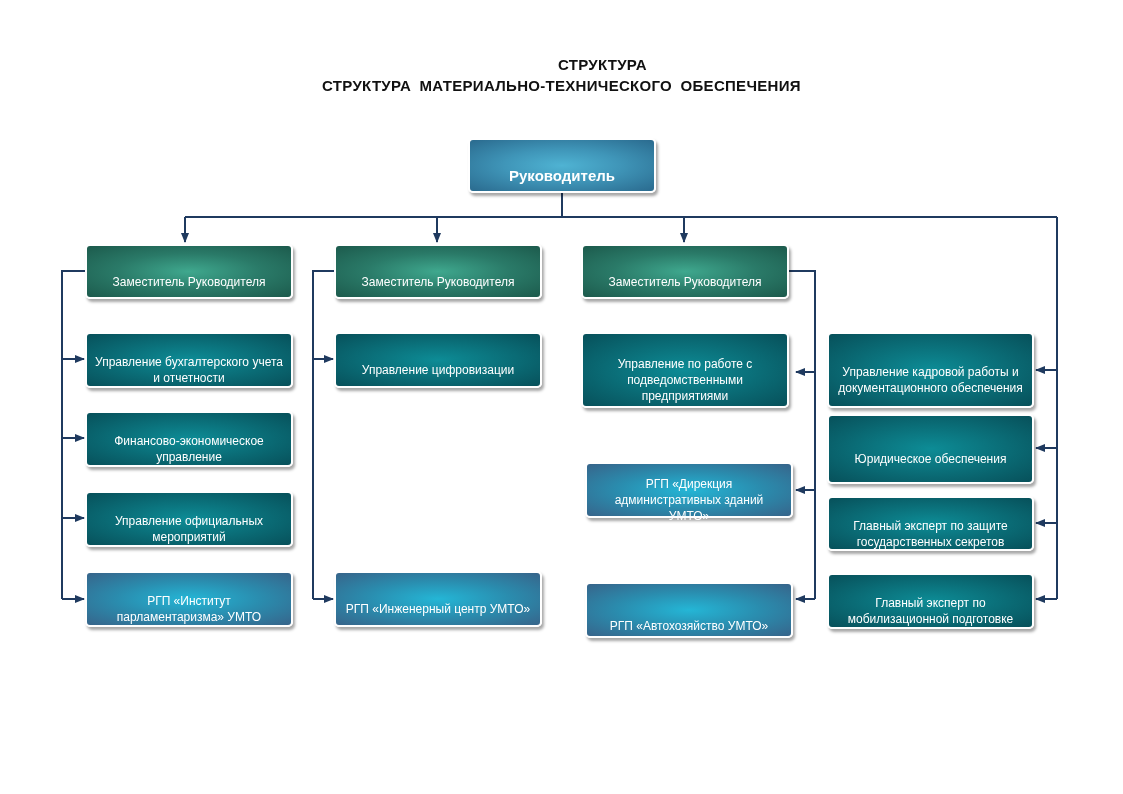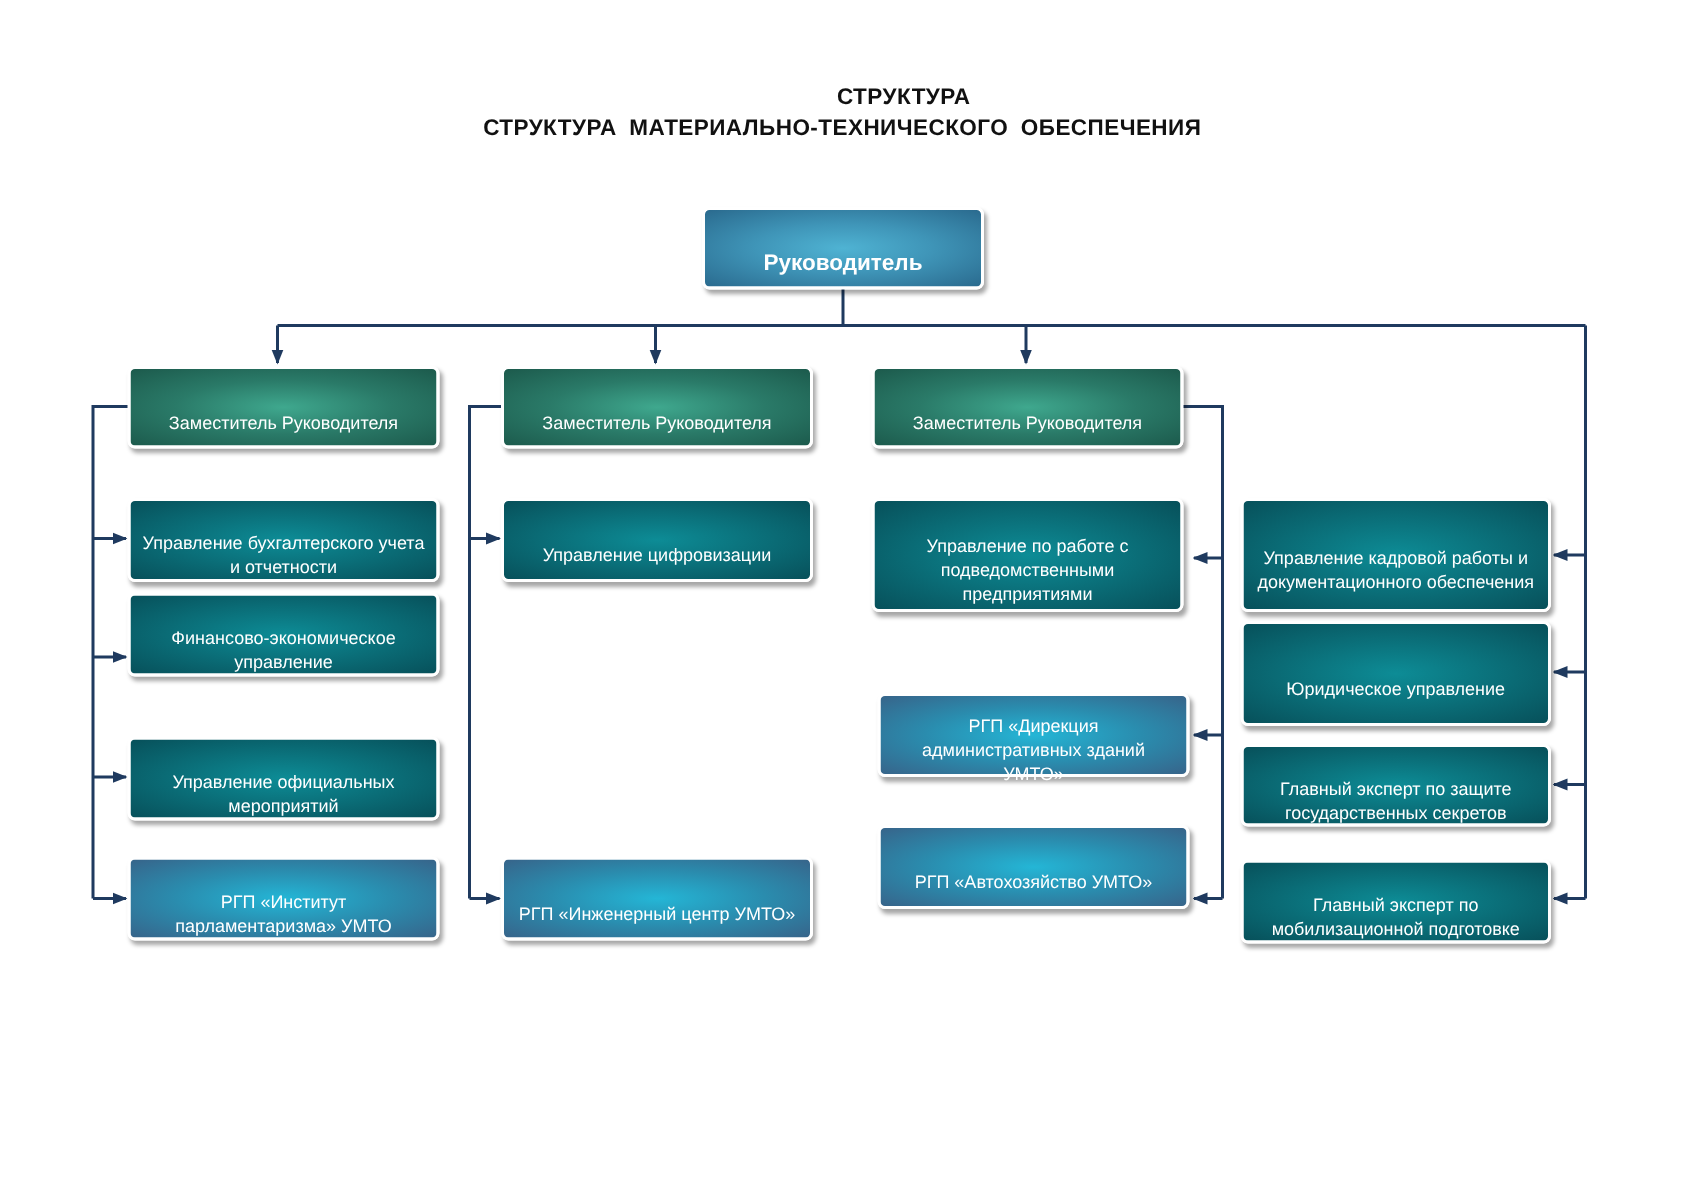--- a/index.html
+++ b/index.html
@@ -73,21 +73,21 @@
 <div class="box head" style="left:468px;top:138px;width:188px;height:55px;">
   <span>Руководитель</span>
 </div>
 
 <div class="box deputy" style="left:85px;top:244px;width:208px;height:55px;">
   <span>Заместитель  Руководителя</span>
 </div>
 <div class="box dept" style="left:85px;top:332px;width:208px;height:56px;">
   <span>Управление  бухгалтерского учета и отчетности</span>
 </div>
-<div class="box dept" style="left:85px;top:395px;width:208px;height:56px;">
+<div class="box dept" style="left:85px;top:411px;width:208px;height:56px;">
   <span>Финансово-экономическое управление</span>
 </div>
 <div class="box dept" style="left:85px;top:491px;width:208px;height:56px;">
   <span>Управление  официальных мероприятий</span>
 </div>
 <div class="box rgp" style="left:85px;top:571px;width:208px;height:56px;">
   <span>РГП «Институт парламентаризма»  УМТО</span>
 </div>
 
 <div class="box deputy" style="left:334px;top:244px;width:208px;height:55px;">
@@ -102,28 +102,28 @@
 
 <div class="box deputy" style="left:581px;top:244px;width:208px;height:55px;">
   <span>Заместитель  Руководителя</span>
 </div>
 <div class="box dept" style="left:581px;top:332px;width:208px;height:76px;">
   <span>Управление  по работе  с подведомственными предприятиями</span>
 </div>
 <div class="box rgp" style="left:585px;top:462px;width:208px;height:56px;">
   <span>РГП  «Дирекция административных  зданий УМТО»</span>
 </div>
-<div class="box rgp" style="left:585px;top:550px;width:208px;height:56px;">
+<div class="box rgp" style="left:585px;top:582px;width:208px;height:56px;align-items:flex-end;">
   <span>РГП  «Автохозяйство УМТО»</span>
 </div>
 
 <div class="box dept" style="left:827px;top:332px;width:207px;height:76px;">
   <span>Управление    кадровой работы и документационного обеспечения</span>
 </div>
 <div class="box dept" style="left:827px;top:414px;width:207px;height:70px;">
-  <span>Юридическое  управление</span>
+  <span>Юридическое  обеспечения</span>
 </div>
 <div class="box dept" style="left:827px;top:496px;width:207px;height:55px;">
   <span>Главный  эксперт по защите государственных  секретов</span>
 </div>
 <div class="box dept" style="left:827px;top:573px;width:207px;height:56px;">
   <span>Главный  эксперт по мобилизационной  подготовке</span>
 </div>
 
 </body></html>

